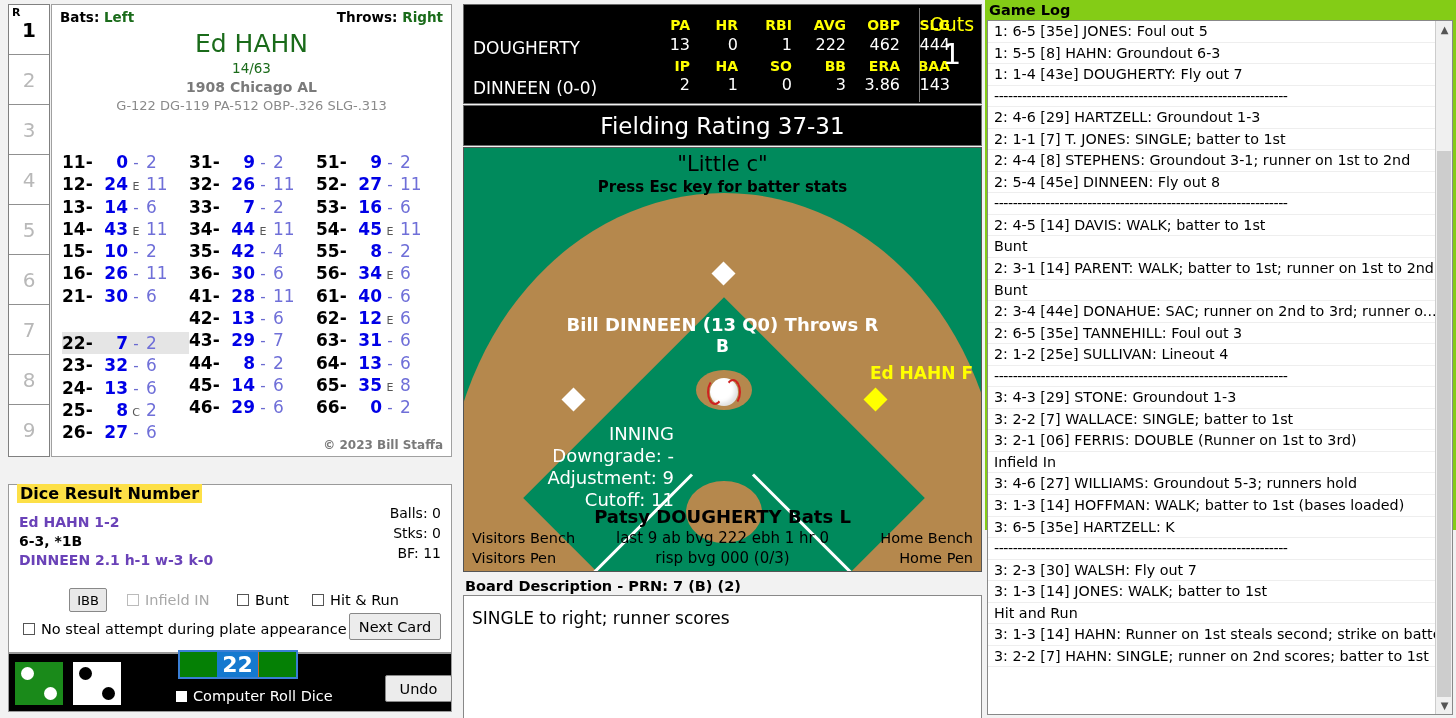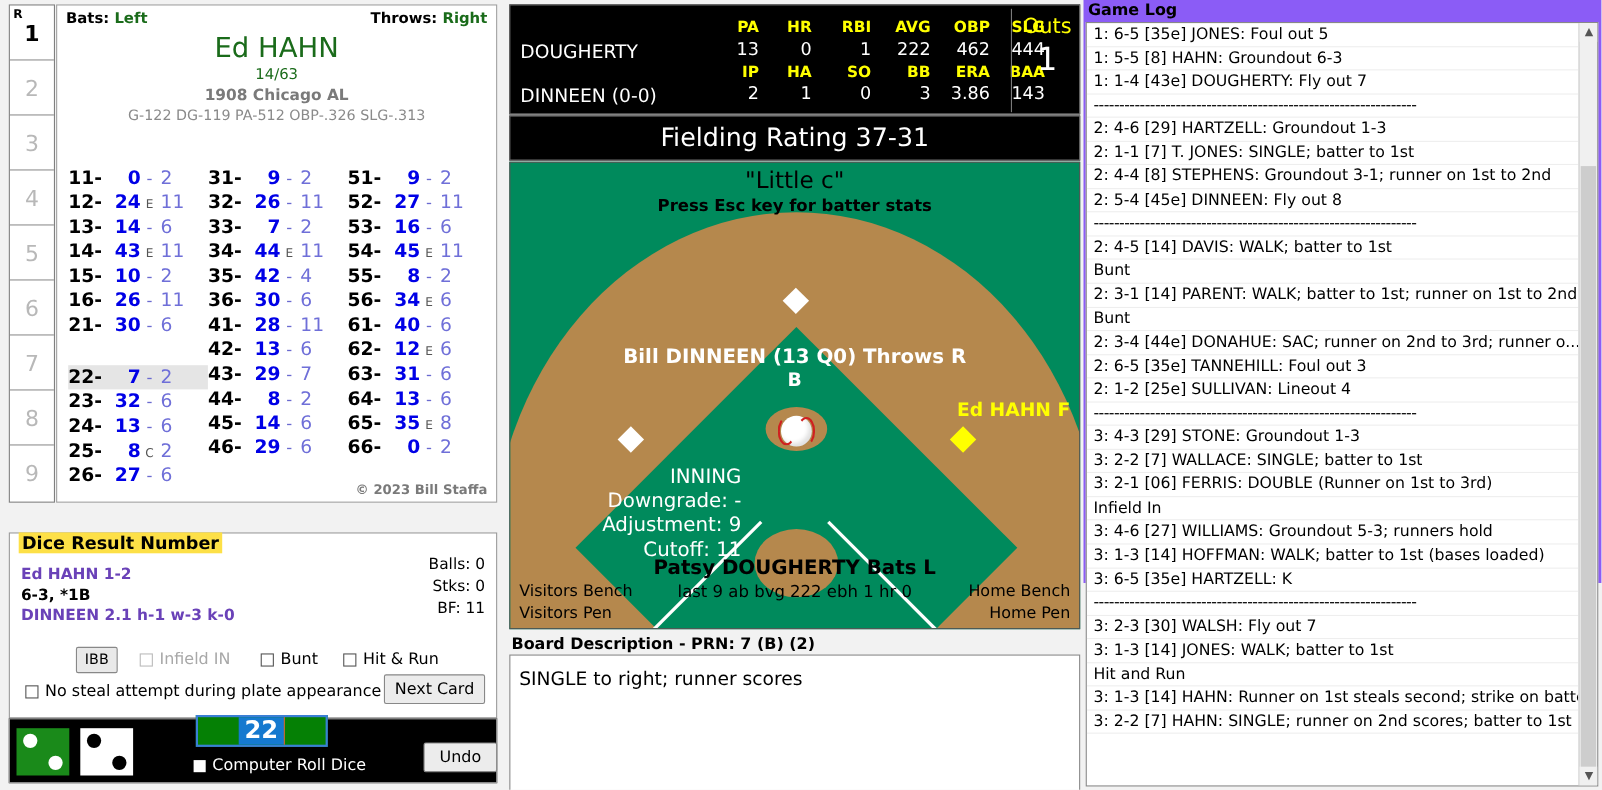--- a/index.html
+++ b/index.html
@@ -165,21 +165,21 @@
               font-size:15px; color:#000; line-height:20px; }
   .f-vb { position:absolute; left:8px; top:380px; font-size:14.5px; color:#000; line-height:20px; }
   .f-hb { position:absolute; right:8px; top:380px; font-size:14.5px; color:#000; text-align:right; line-height:20px; }
 
   .board-label { position:absolute; left:4px; top:578px; font-size:14.5px; font-weight:bold; color:#000; }
   .board-box { position:absolute; left:2px; top:595px; width:519px; height:147px;
                background:#fff; border:1px solid #888; }
   .board-text { position:absolute; left:8px; top:12px; font-size:17px; color:#000; }
 
   
-  #right-col { position:absolute; left:985px; top:0; width:471px; height:530px; background:#8b5cf6; }
+  #right-col { position:absolute; left:985px; top:0; width:471px; height:530px; background:#84cc16; }
   .gl-title { position:absolute; left:4px; top:2px; font-size:14.5px; font-weight:bold; color:#000; }
   .gl-box { position:absolute; left:2px; top:20px; width:466px; height:695px;
             background:#fff; border:1px solid #888; overflow:hidden; }
   .gl-list { position:absolute; left:0; top:0; right:17px; bottom:0; overflow:hidden; }
   .gl-row { height:21.55px; line-height:21.55px; padding-left:6px; font-size:14.3px; color:#000;
             border-bottom:1px solid #eee; white-space:nowrap; overflow:hidden; }
   .gl-row.sep { color:#000; letter-spacing:-0.5px; }
   .gl-scroll { position:absolute; right:0; top:0; width:17px; bottom:0; background:#f0f0f0;
                border-left:1px solid #ccc; }
   .gl-arrow { position:absolute; left:0; width:17px; height:17px; background:#f0f0f0;
@@ -398,20 +398,21 @@
       <div class="f-runner1">Ed HAHN F</div>
       <div class="f-inning">
         <div>INNING</div>
         <div>Downgrade: -</div>
         <div>Adjustment: 9</div>
         <div>Cutoff: 11</div>
       </div>
       <div class="f-batter">Patsy DOUGHERTY Bats L</div>
       <div class="f-batsub">
         <div>last 9 ab bvg 222 ebh 1 hr 0</div>
+        <div>risp bvg 000 (0/3)</div>
       </div>
       <div class="f-vb">
         <div>Visitors Bench</div>
         <div>Visitors Pen</div>
       </div>
       <div class="f-hb">
         <div>Home Bench</div>
         <div>Home Pen</div>
       </div>
     </div>

